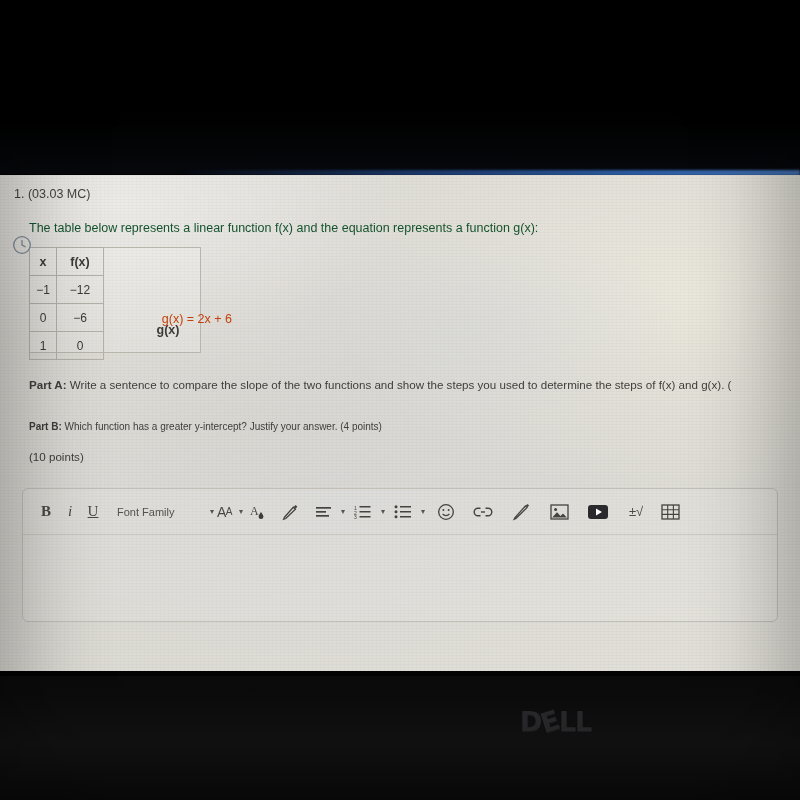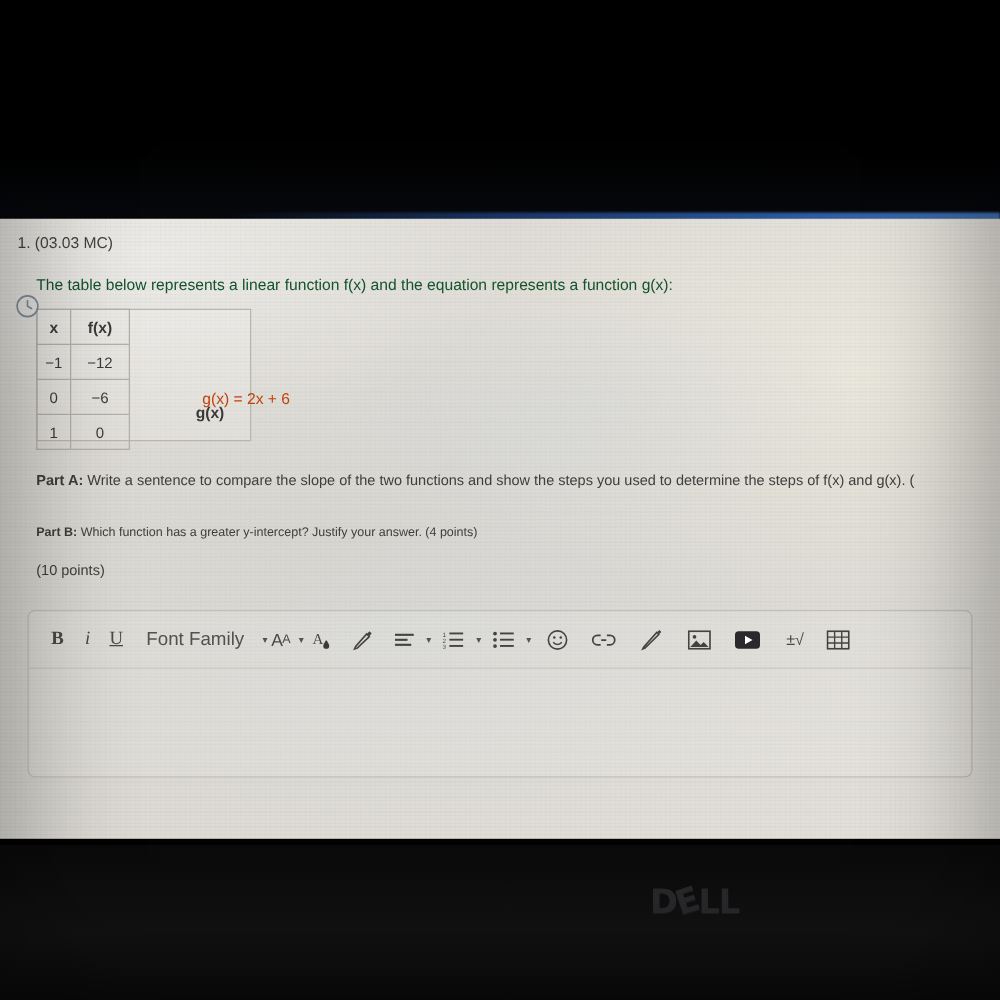--- a/index.html
+++ b/index.html
@@ -74,21 +74,21 @@
   .editor{position:absolute;left:22px;top:313px;width:754px;height:132px;
     border:1px solid #c2bfb8;border-radius:6px;background:rgba(255,255,255,.10);}
   .toolbar{position:absolute;left:0;top:0;width:100%;height:46px;
     border-bottom:1px solid #cbc8c1;display:flex;align-items:center;
     padding-left:12px;box-sizing:border-box;}
   .tb{display:flex;align-items:center;justify-content:center;height:26px;
     color:#4a4845;font-size:15px;margin-right:4px;flex:none;}
   .tb.b{font-weight:bold;font-size:15px;width:22px;font-family:"Liberation Serif",serif;}
   .tb.it{font-style:italic;font-size:15px;width:18px;font-family:"Liberation Serif",serif;}
   .tb.ul{text-decoration:underline;font-size:15px;width:20px;font-family:"Liberation Serif",serif;}
-  .tb.fontfam{font-size:15px;width:86px;justify-content:flex-start;margin-left:10px;color:#53514e;}
+  .tb.fontfam{font-size:11px;width:86px;justify-content:flex-start;margin-left:10px;color:#53514e;}
   .caret{font-size:8px;color:#55534f;margin:0 3px;}
   .tb.aa{font-size:13px;letter-spacing:-.5px;}
   .tb.aa .small{font-size:10px;}
   .tb svg{display:block;}
   .body-area{position:absolute;left:0;top:46px;width:100%;height:86px;}
   .typed{position:absolute;left:18px;top:16px;font-size:12px;color:#4a4846;}
   .clockbtn{position:absolute;left:12px;top:60px;}
   .photo-vignette{position:absolute;inset:0;pointer-events:none;z-index:9;
     box-shadow:inset 0 0 90px 18px rgba(0,0,0,.30);}
 </style>

